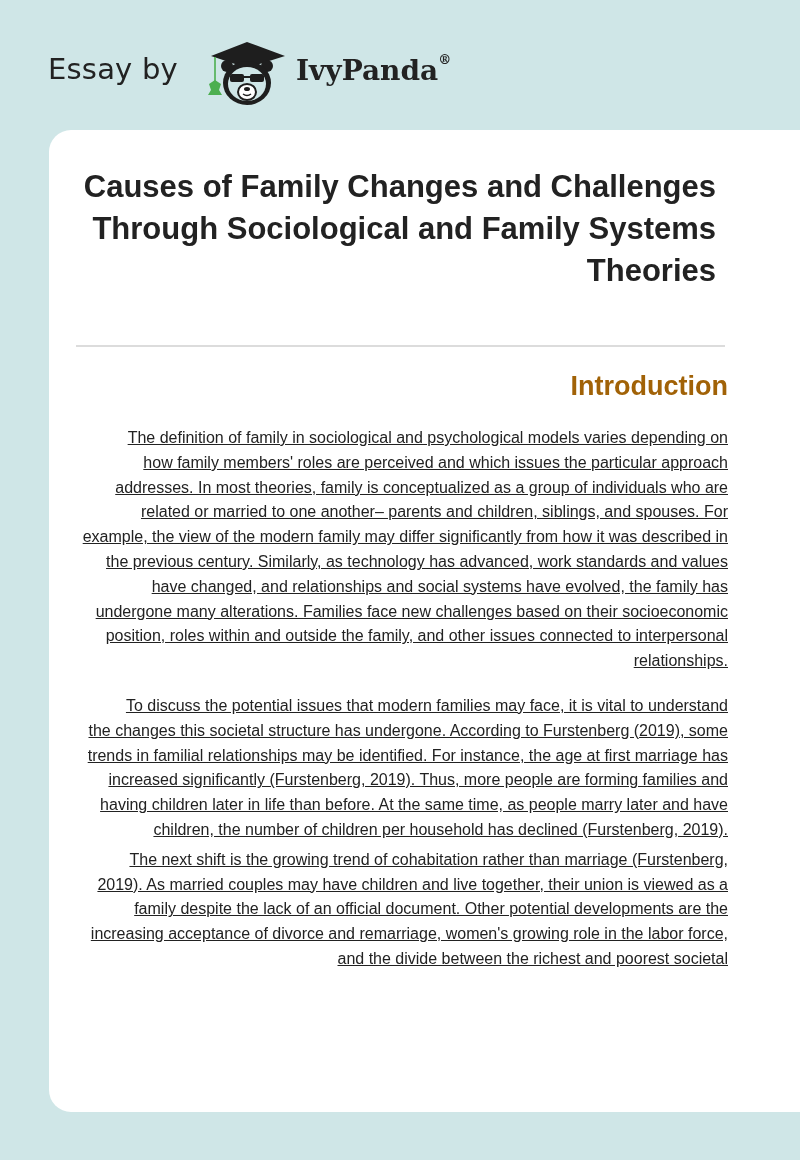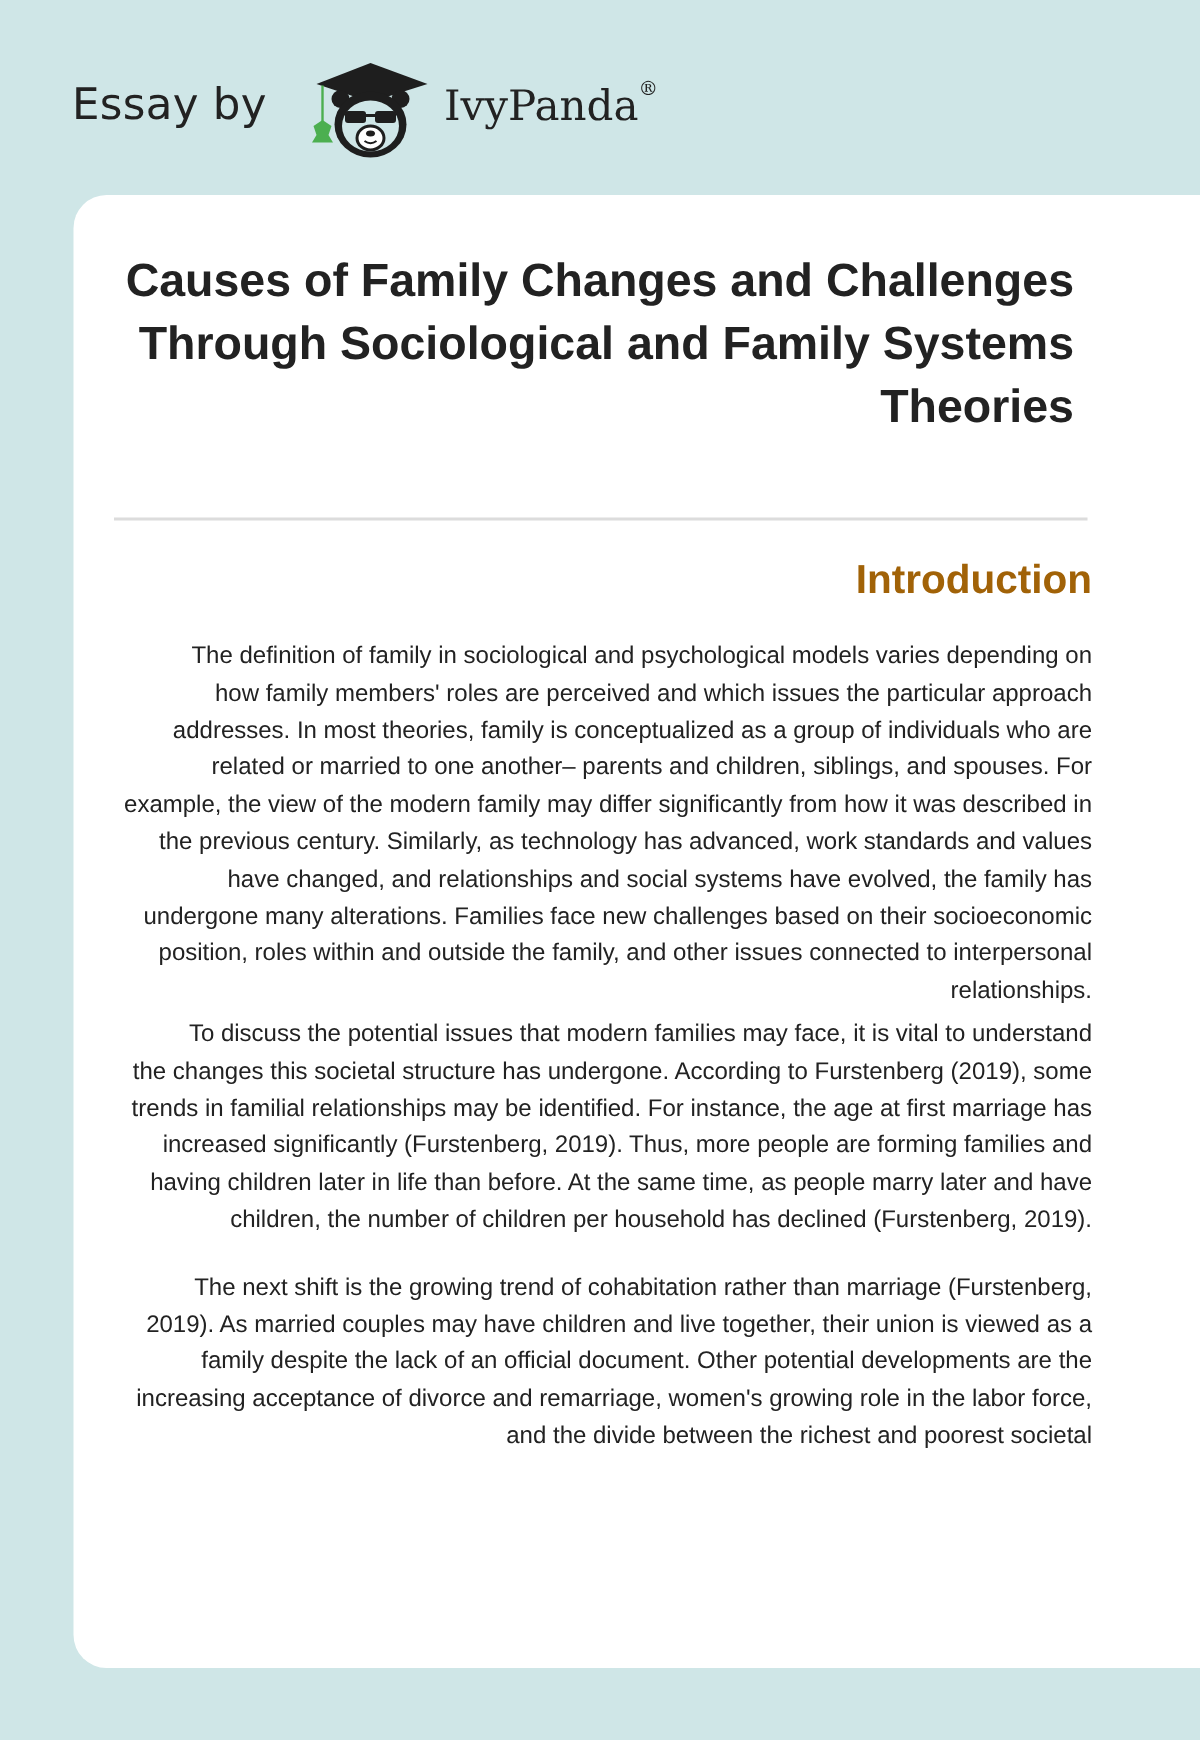--- a/index.html
+++ b/index.html
@@ -26,21 +26,21 @@
     }
     .logo-icon {
       position: absolute;
       left: 203px; top: 36px;
       width: 88px; height: 72px;
     }
     .brand {
       position: absolute;
       left: 296px; top: 54px;
       font-family: "DejaVu Serif", serif;
-      font-weight: normal;
+      font-weight: bold;
       font-size: 28px;
       color: #222222;
     }
     .brand sup {
       font-size: 13px;
       vertical-align: top;
       position: relative;
       top: -2px;
     }
     .card {
@@ -98,26 +98,27 @@
       font-size: 27px;
       line-height: 40px;
       color: #a16207;
     }
     p {
       font-family: "Liberation Sans", sans-serif;
       font-size: 16px;
       line-height: 24.8px;
       color: #222222;
       text-indent: 29px;
+      text-decoration: underline;
     }
     .h-intro { margin-top: 0; }
     .p-intro { margin-top: 20px; }
     .h-modern { margin-top: 20px; }
-    .p-modern1 { margin-top: 4px; }
-    .p-modern2 { margin-top: 20px; }
+    .p-modern1 { margin-top: 20px; }
+    .p-modern2 { margin-top: 5px; }
   </style>
 </head>
 <body>
 
 <div class="header">
   <span class="essay-by">Essay by</span>
   <div class="logo-icon">
     <svg width="88" height="72" viewBox="0 0 88 72">
 
       <polygon points="8,20 44,6 82,20 44,32" fill="#1e1e1e"></polygon>

